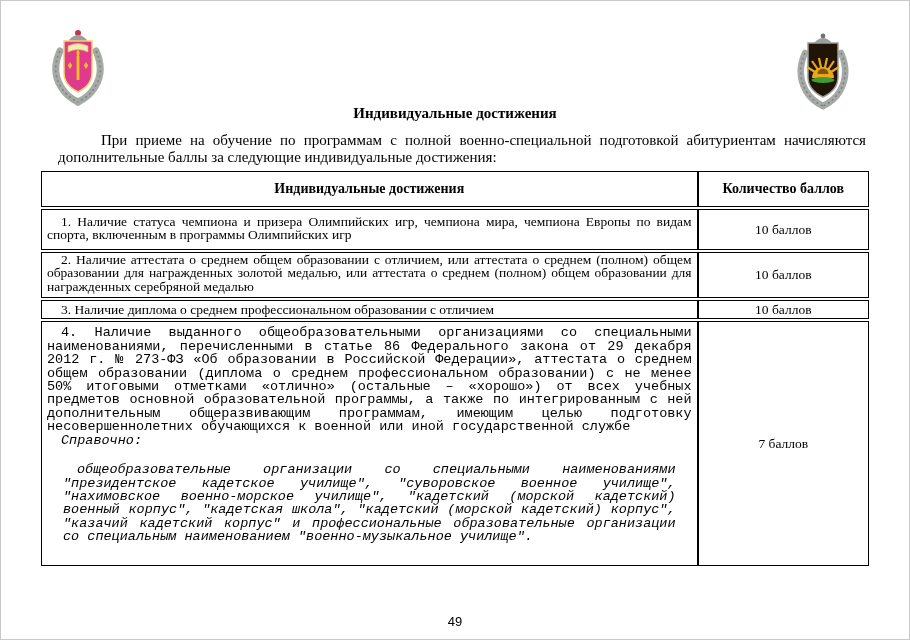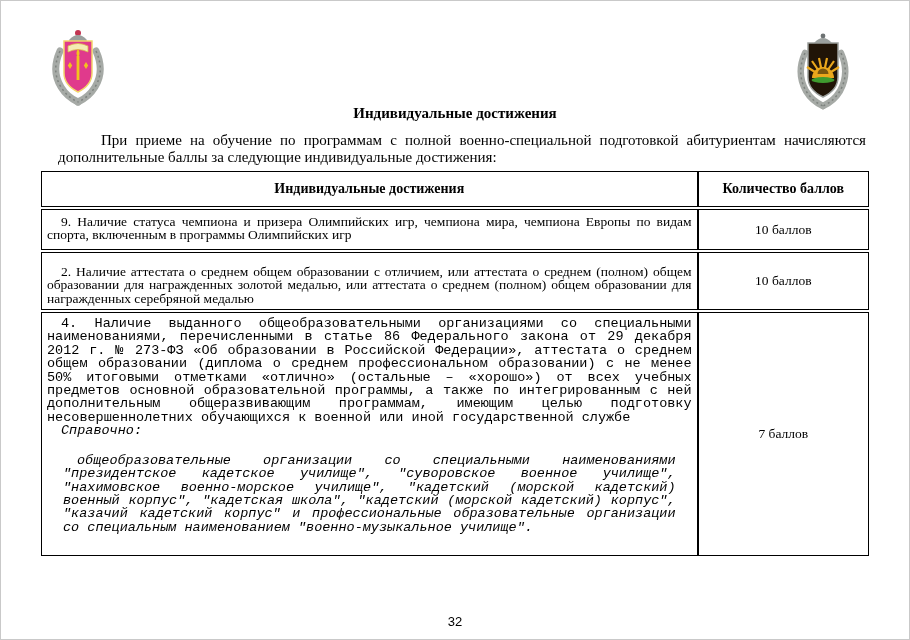--- a/index.html
+++ b/index.html
@@ -29,21 +29,21 @@
     font-size:14px;font-weight:bold;text-align:center;
     height:34px;vertical-align:middle;padding:0 4px;
   }
   td.ach{text-align:justify;padding:3px 5px 3px 5px;vertical-align:top;}
   td.ach .para{text-indent:14px;margin:0;}
   td.pts{text-align:center;vertical-align:middle;padding:0 12px;}
   .note-label,.note{font-style:italic;}
   .note-label{text-indent:14px;margin:0;}
   .note{margin:16px;text-indent:14px;}
   .row1 td.ach{padding-top:5px;padding-bottom:7px;}
-  .row2 td.ach{padding-top:12px;padding-bottom:4px;}
+  .row2 td.ach{padding-top:0;padding-bottom:4px;}
   .row3 td.ach{padding-top:2px;padding-bottom:2px;}
   .row4 td.ach{padding-top:4px;padding-bottom:5px;font-family:Liberation Mono, monospace;}
   .page-num{
     position:absolute;bottom:10px;left:0;width:100%;text-align:center;
     font-family:"Liberation Sans", sans-serif;font-size:13px;
   }
 </style>
 </head>
 <body>
 
@@ -104,34 +104,40 @@
     </colgroup>
   <thead>
     <tr>
       <th>Индивидуальные достижения</th>
       <th>Количество баллов</th>
     </tr>
   </thead>
   <tbody>
     <tr class="row1">
       <td class="ach">
-          <p class="para">9. Наличие статуса чемпиона и призера Олимпийских игр, чемпиона мира, чемпиона Европы по видам спорта, включенным в программы Олимпийских игр</p>
+          <p class="para">1. Наличие статуса чемпиона и призера Олимпийских игр, чемпиона мира, чемпиона Европы по видам спорта, включенным в программы Олимпийских игр</p>
         </td>
       <td class="pts">10 баллов</td>
     </tr>
     <tr class="row2">
       <td class="ach">
           <p class="para">2. Наличие аттестата о среднем общем образовании с отличием, или аттестата о среднем (полном) общем образовании для награжденных золотой медалью, или аттестата о среднем (полном) общем образовании для награжденных серебряной медалью</p>
+        </td>
+      <td class="pts">10 баллов</td>
+    </tr>
+    <tr class="row3">
+      <td class="ach">
+          <p class="para">3. Наличие диплома о среднем профессиональном образовании с отличием</p>
         </td>
       <td class="pts">10 баллов</td>
     </tr>
     <tr class="row4">
       <td class="ach">
         <p class="para">4. Наличие выданного общеобразовательными организациями со специальными наименованиями, перечисленными в статье 86 Федерального закона от 29 декабря 2012 г. № 273-ФЗ «Об образовании в Российской Федерации», аттестата о среднем общем образовании (диплома о среднем профессиональном образовании) с не менее 50% итоговыми отметками «отлично» (остальные – «хорошо») от всех учебных предметов основной образовательной программы, а также по интегрированным с ней дополнительным общеразвивающим программам, имеющим целью подготовку несовершеннолетних обучающихся к военной или иной государственной службе</p>
         <p class="note-label">Справочно:</p>
         <p class="note">общеобразовательные организации со специальными наименованиями "президентское кадетское училище", "суворовское военное училище", "нахимовское военно-морское училище", "кадетский (морской кадетский) военный корпус", "кадетская школа", "кадетский (морской кадетский) корпус", "казачий кадетский корпус" и профессиональные образовательные организации со специальным наименованием "военно-музыкальное училище".</p>
       </td>
       <td class="pts">7 баллов</td>
     </tr>
   </tbody>
 </table>
 
-<div class="page-num">32</div>
+<div class="page-num">49</div>
 
 </body></html>

